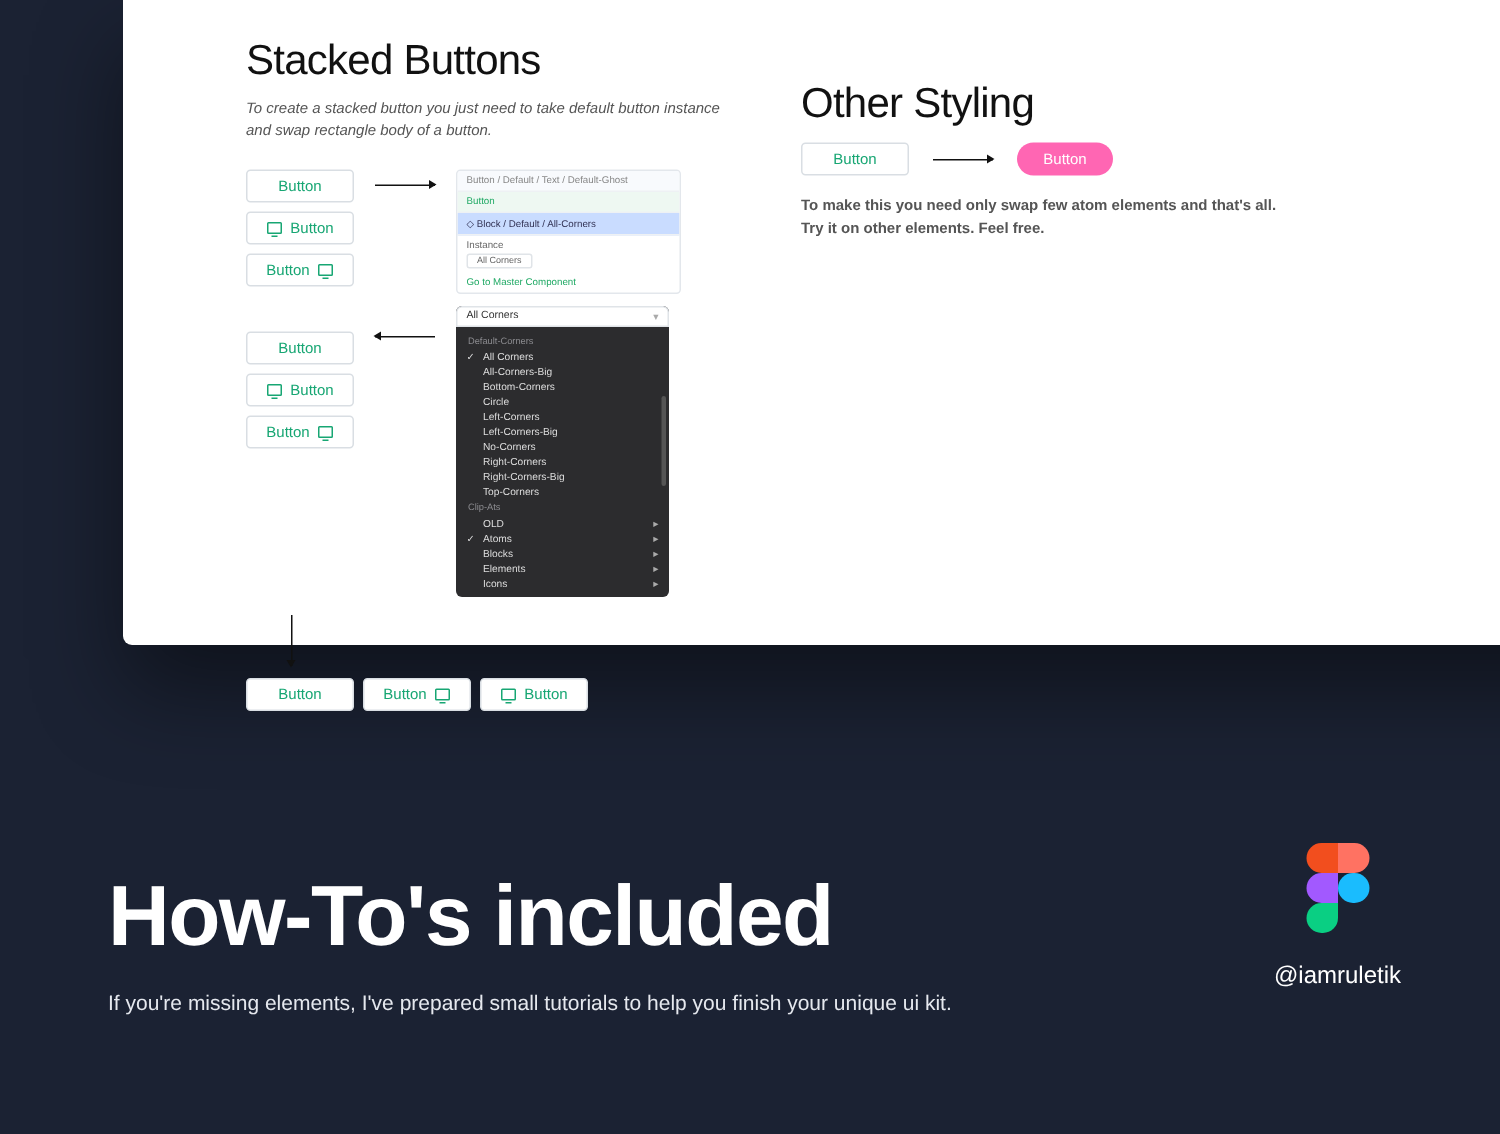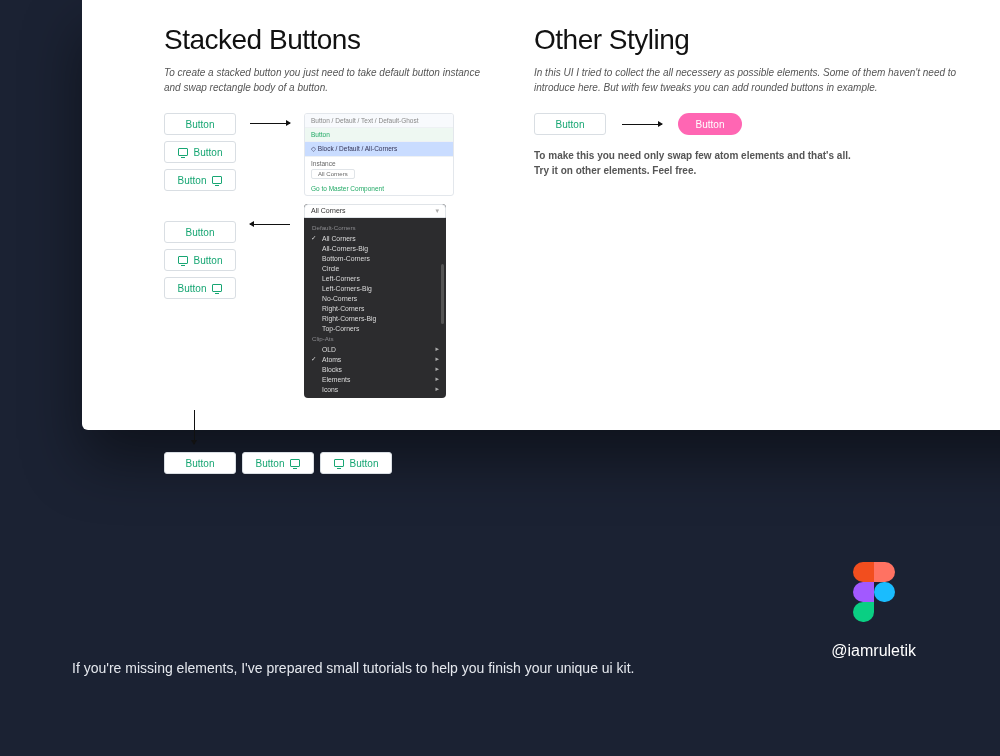--- a/index.html
+++ b/index.html
@@ -14,21 +14,21 @@
     background: #fff;
     color: #222;
     border-radius: 0 0 6px 6px;
     box-shadow: 0 30px 60px rgba(0,0,0,.45);
     padding: 24px 82px 30px 82px;
     display: flex;
     gap: 40px;
   }
   .col { flex: 1; min-width: 0; }
   .col-left  { flex: 0 0 330px; }
-  .col-right { flex: 1; }
+  .col-right { flex: 1; margin-top: 29px; }
 
   h2.section-title { font-size: 28px; font-weight: 400; color: #111; margin-bottom: 10px; letter-spacing: -0.5px; }
   p.section-desc { font-size: 10px; line-height: 1.45; color: #555; margin-bottom: 18px; font-style: italic; }
   p.section-note { font-size: 10px; line-height: 1.45; color: #555; margin-top: 14px; font-weight: bold; }
 
   .btn {
     display: inline-flex; align-items: center; justify-content: center;
     gap: 6px;
     height: 22px; min-width: 72px;
     border: 1px solid #d9dee3; border-radius: 3px;
@@ -72,21 +72,21 @@
   .panel-dark .item { font-size:6.8px; padding: 1.5px 8px 1.5px 18px; position:relative; white-space:nowrap; }
   .panel-dark .item.active::before { content:"✓"; position:absolute; left:7px; top:1px; font-size:6.5px; }
   .panel-dark .item.caret::after  { content:"▸"; position:absolute; right:7px; top:1px; font-size:7px; color:#aaa; }
   .panel-dark .scrollbar { position:absolute; right:2px; top:60px; width:3px; height:60px; background:#555; border-radius:2px; }
 
   
   .hero { position:absolute; left: 72px; bottom: 78px; right: 72px; }
   .hero h1 { font-size: 57px; font-weight: 800; letter-spacing:-1px; margin-bottom: 14px; }
   .hero p  { font-size: 14px; line-height:1.45; color:#e5e8ee; max-width: 620px; }
 
-  .brand { position:absolute; right: 84px; bottom: 96px; text-align:center; }
+  .brand { position:absolute; right: 66px; bottom: 96px; text-align:center; }
   .figma-logo { width: 42px; height: 60px; margin: 0 auto 20px; position:relative; }
   .fig-shape { position:absolute; width:21px; height:20px; }
   .fig-a{ left:0;  top:0;  background:#f24e1e; border-radius:10px 0 0 10px;}
   .fig-b{ left:21px;top:0; background:#ff7262; border-radius:0 10px 10px 0;}
   .fig-c{ left:0;  top:20px;background:#a259ff; border-radius:10px 0 0 10px;}
   .fig-d{ left:21px;top:20px;background:#1abcfe; border-radius:10px;}
   .fig-e{ left:0;  top:40px;background:#0acf83; border-radius:10px 0 10px 10px;}
   .handle { font-size: 16px; color:#fff; }
 </style>
 </head>
@@ -185,38 +185,38 @@
         </span>
       <span class="btn">
           <span class="mon"></span>
           <span>Button</span>
         </span>
     </div>
   </div>
 
   <div class="col col-right">
     <h2 class="section-title">Other Styling</h2>
-    <p class="section-desc">In this UI I tried to collect the all necessery as possible elements. Some of them haven't need to introduce here. But with few tweaks you can add rounded buttons in example.</p>
 
     <div class="hstack" style="gap:16px;">
       <span class="btn">
           <span>Button</span>
         </span>
       <div class="arrow-right"></div>
       <span class="btn pill">
           <span>Button</span>
         </span>
     </div>
 
     <p class="section-note" style="white-space:pre-line;">To make this you need only swap few atom elements and that's all.
 Try it on other elements. Feel free.</p>
   </div>
 </div>
 
 <div class="hero">
+  <h1>How-To's included</h1>
   <p>If you're missing elements, I've prepared small tutorials to help you finish your unique ui kit.</p>
 </div>
 
 <div class="brand">
   <div class="figma-logo">
     <div class="fig-shape fig-a"></div>
       <div class="fig-shape fig-b"></div>
     <div class="fig-shape fig-c"></div>
       <div class="fig-shape fig-d"></div>
     <div class="fig-shape fig-e"></div>

